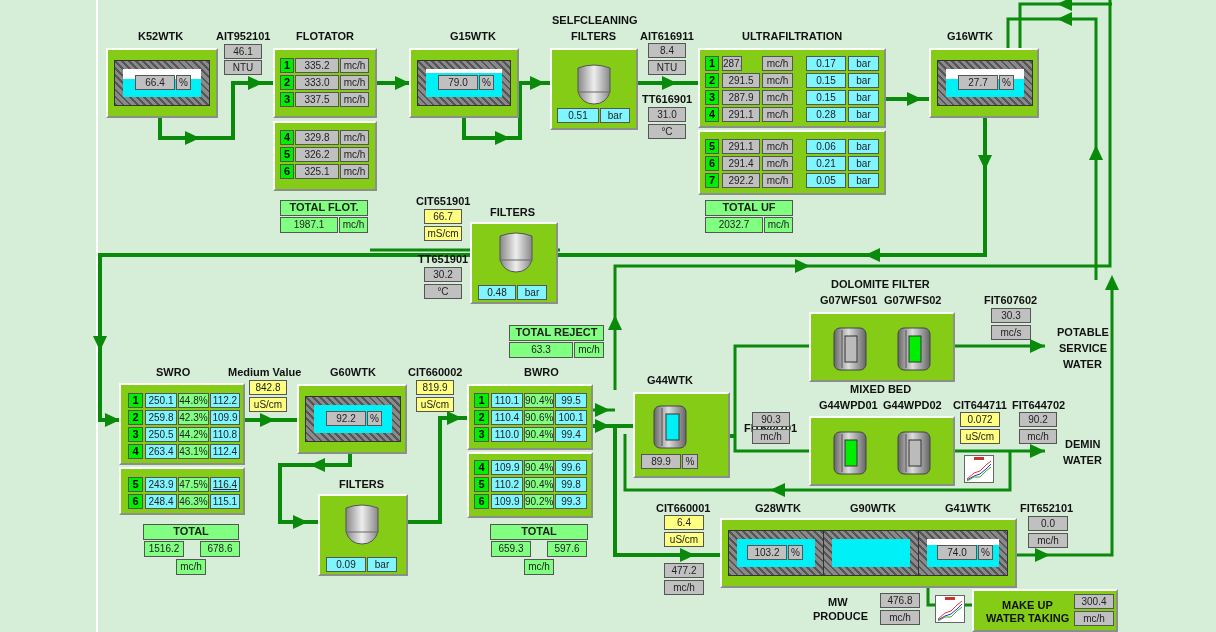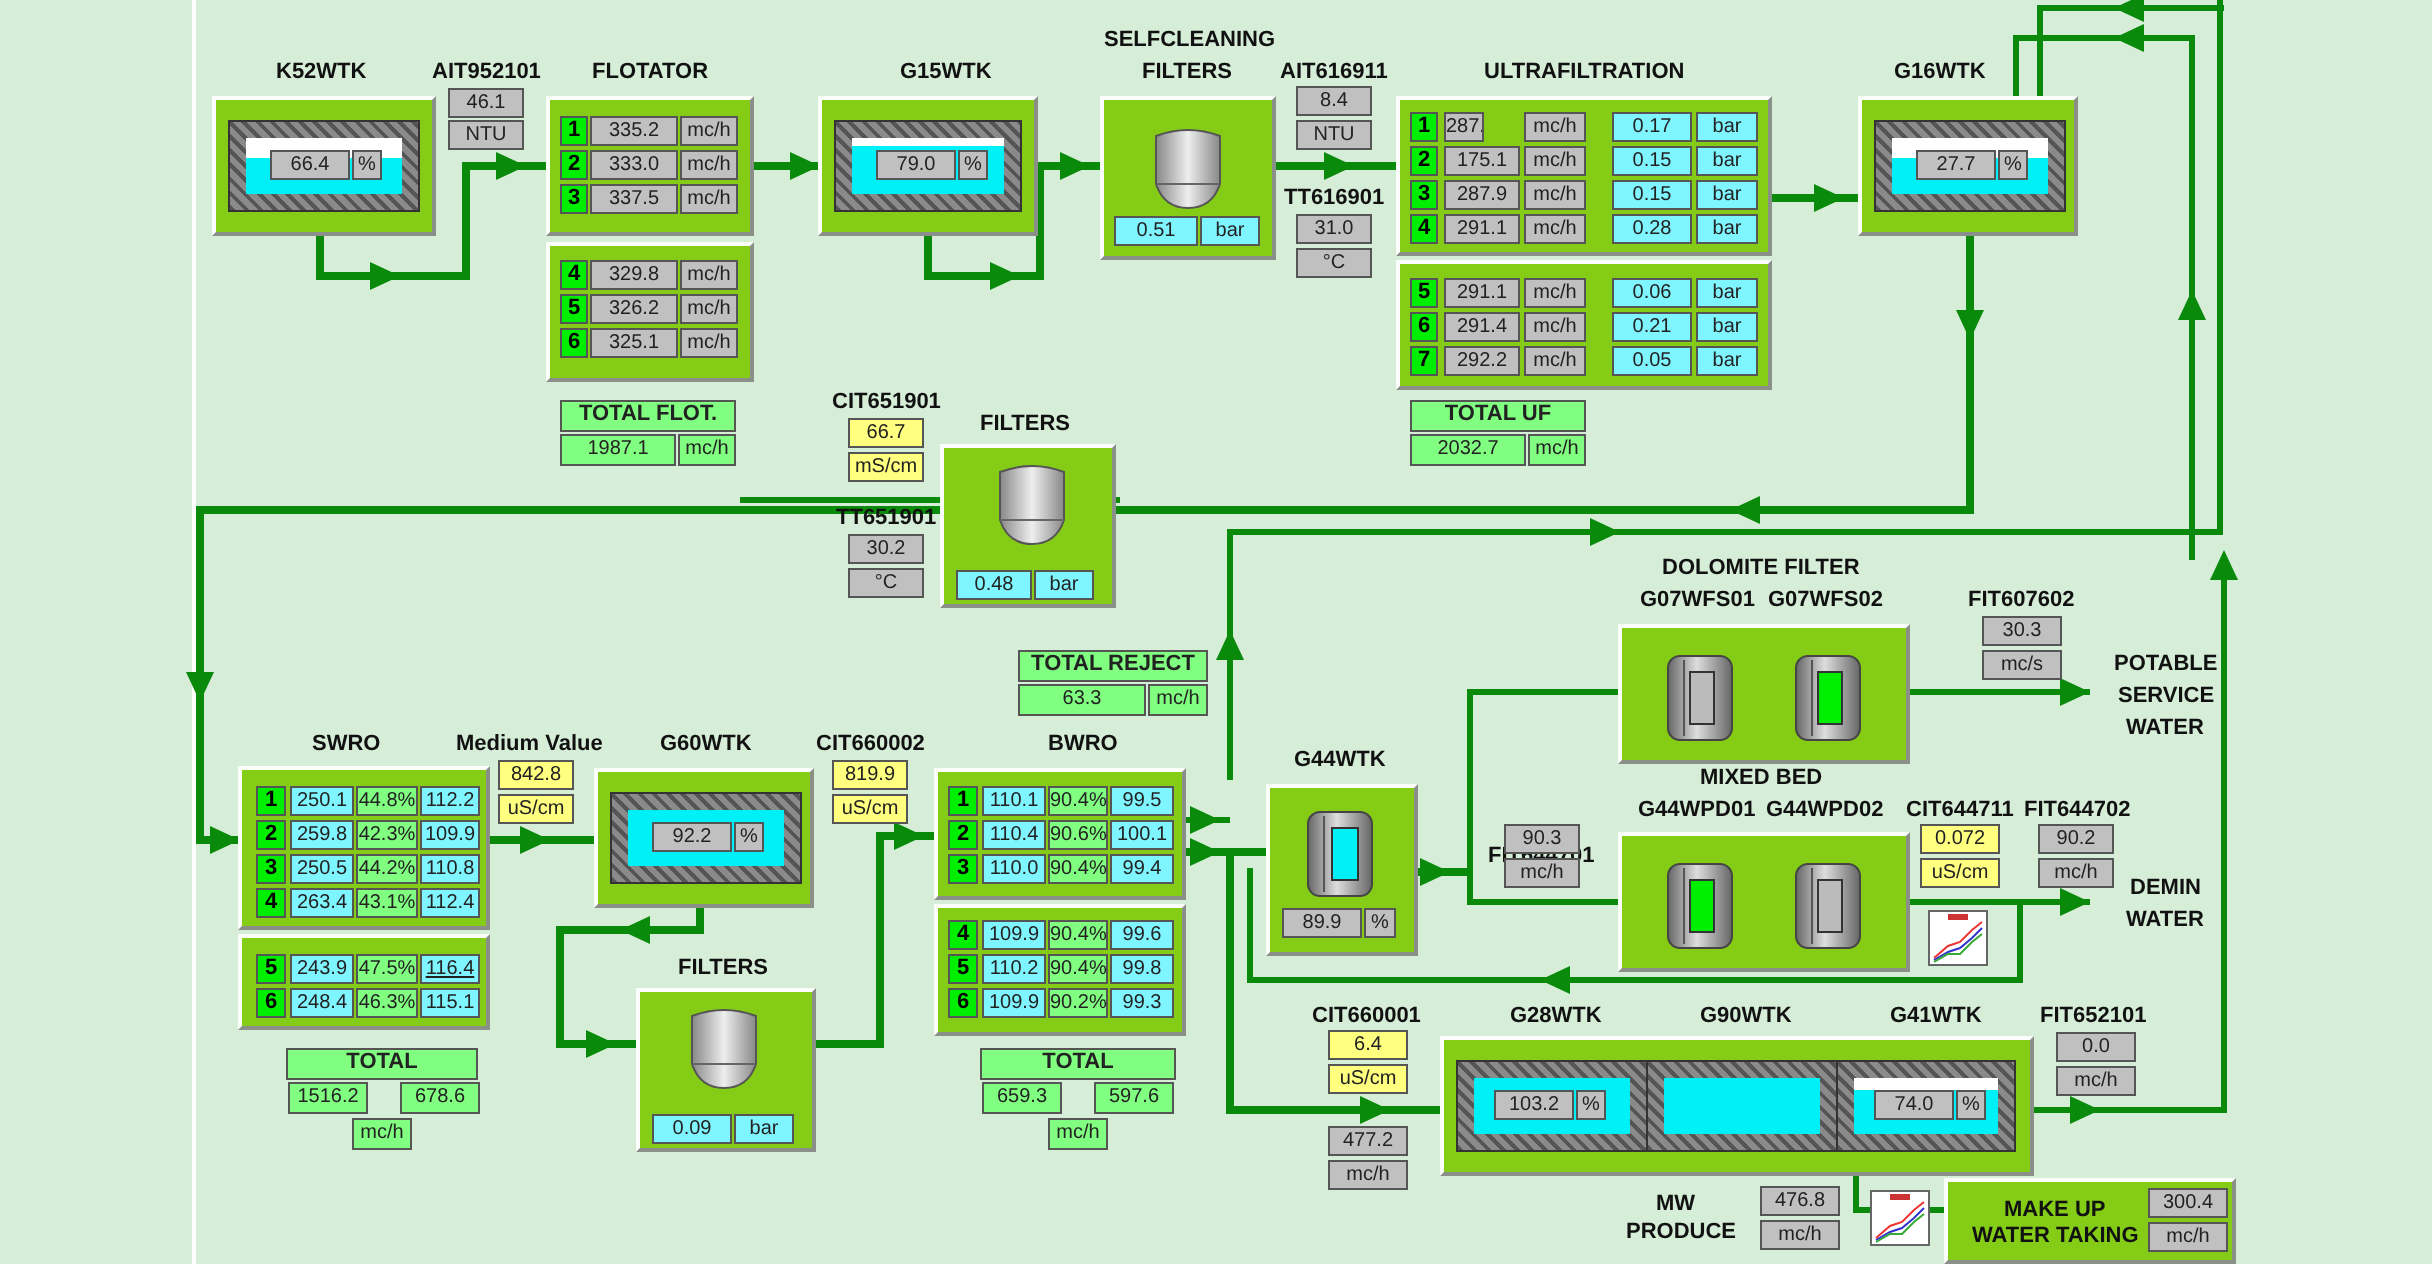--- a/index.html
+++ b/index.html
@@ -190,21 +190,21 @@
 <div class="lbl" style="left:742px;top:30px">ULTRAFILTRATION</div>
 <div class="panel" style="left:698px;top:48px;width:188px;height:80px"></div>
 <div class="panel" style="left:698px;top:130px;width:188px;height:65px"></div>
 <div id="uf-rows">
     <div class="cell num" style="left: 705px; top: 56px; width: 14px;">1</div>
     <div class="cell g" style="left: 722px; top: 56px; width: 20px;">287.7</div>
     <div class="cell g" style="left: 762px; top: 56px; width: 31px;">mc/h</div>
     <div class="cell c" style="left: 806px; top: 56px; width: 40px;">0.17</div>
     <div class="cell c" style="left: 848px; top: 56px; width: 31px;">bar</div>
     <div class="cell num" style="left: 705px; top: 73px; width: 14px;">2</div>
-    <div class="cell g" style="left: 722px; top: 73px; width: 38px;">175.1</div>
+    <div class="cell g" style="left: 722px; top: 73px; width: 38px;">291.5</div>
     <div class="cell g" style="left: 762px; top: 73px; width: 31px;">mc/h</div>
     <div class="cell c" style="left: 806px; top: 73px; width: 40px;">0.15</div>
     <div class="cell c" style="left: 848px; top: 73px; width: 31px;">bar</div>
     <div class="cell num" style="left: 705px; top: 90px; width: 14px;">3</div>
     <div class="cell g" style="left: 722px; top: 90px; width: 38px;">287.9</div>
     <div class="cell g" style="left: 762px; top: 90px; width: 31px;">mc/h</div>
     <div class="cell c" style="left: 806px; top: 90px; width: 40px;">0.15</div>
     <div class="cell c" style="left: 848px; top: 90px; width: 31px;">bar</div>
     <div class="cell num" style="left: 705px; top: 107px; width: 14px;">4</div>
     <div class="cell g" style="left: 722px; top: 107px; width: 38px;">291.1</div>
@@ -352,21 +352,21 @@
     <div class="cell c" style="left: 491px; top: 494px; width: 32px;">109.9</div>
     <div class="cell lg" style="left: 524px; top: 494px; width: 30px;">90.2%</div>
     <div class="cell c" style="left: 555px; top: 494px; width: 32px;">99.3</div>
   </div>
 <div class="cell lg bold-cell" style="left:490px;top:524px;width:98px;height:16px">TOTAL</div>
 <div class="cell lg" style="left:491px;top:541px;width:40px;height:16px">659.3</div>
 <div class="cell lg" style="left:547px;top:541px;width:40px;height:16px">597.6</div>
 <div class="cell lg" style="left:524px;top:559px;width:30px;height:16px">mc/h</div>
 
 <div class="lbl" style="left:647px;top:374px">G44WTK</div>
-<div class="panel" style="left:633px;top:392px;width:76px;height:86px">
+<div class="panel" style="left:633px;top:392px;width:97px;height:86px">
  <svg style="position:absolute;left:18px;top:10px" width="34" height="46">
       <defs>
         <linearGradient id="tg" x1="0" x2="1">
           <stop offset="0" stop-color="#666"></stop>
           <stop offset=".45" stop-color="#ddd"></stop>
           <stop offset="1" stop-color="#666"></stop>
         </linearGradient>
       </defs>
       <rect x="1" y="2" width="32" height="42" rx="6" fill="url(#tg)" stroke="#444"></rect>
       <line x1="9" y1="4" x2="9" y2="42" stroke="#555"></line>

